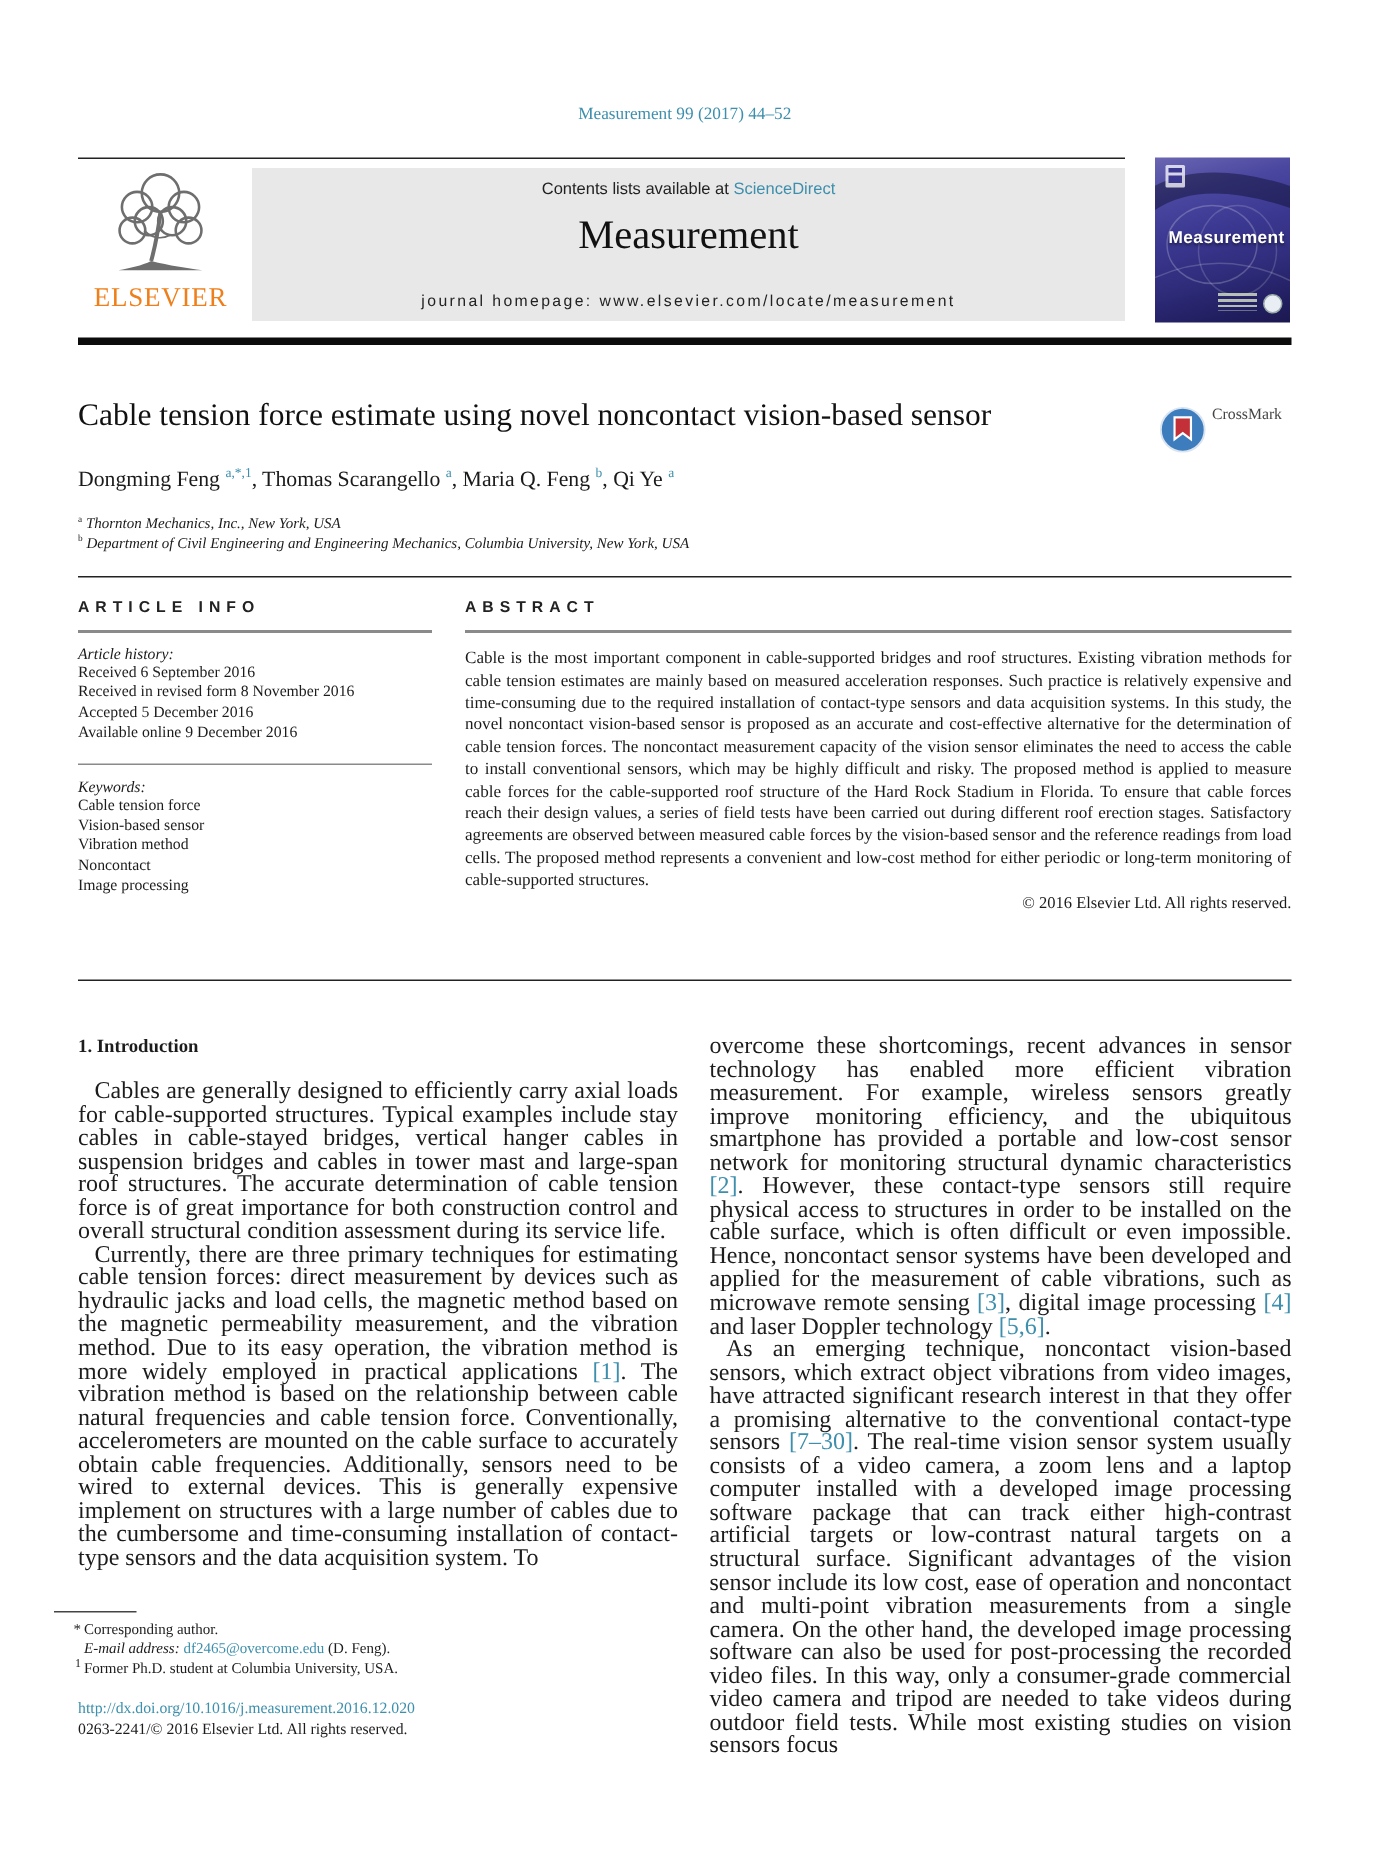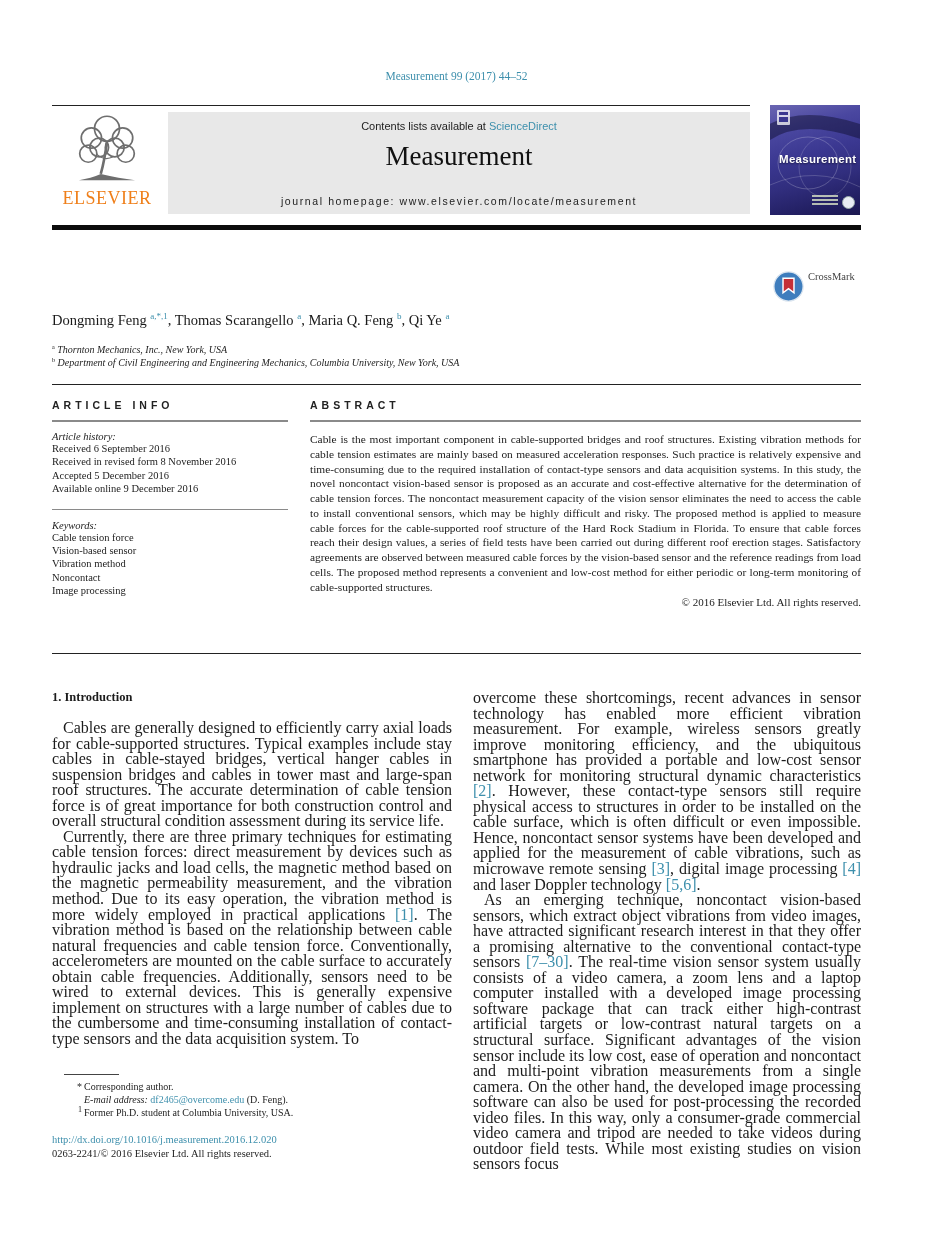--- a/index.html
+++ b/index.html
@@ -64,21 +64,21 @@
 
   
   .body-area{left:52px;top:690px;width:809px;}
   .col-left{position:absolute;left:0;top:0;width:400px;}
   .col-right{position:absolute;left:421px;top:0;width:388px;}
   .section-heading{font-size:12.5px;font-weight:bold;margin-bottom:15px;}
   .para{font-size:16px;line-height:15.55px;text-align:justify;text-indent:11px;}
   .para.noindent{text-indent:0;}
 
   
-  .footnotes{left:64px;top:1074px;width:400px;font-size:10px;line-height:13px;}
+  .footnotes{left:36px;top:1074px;width:400px;font-size:10px;line-height:13px;}
   .fn-rule{width:55px;height:1px;background:#444;margin-bottom:5px;}
   .fn-line{padding-left:20px;}
   .fn-mark{display:inline-block;width:10px;margin-left:-12px;text-align:right;margin-right:2px;}
   .doi-block{left:52px;top:1133px;width:400px;font-size:10.5px;line-height:13.5px;}
 </style>
 </head>
 <body>
 
 <div class="page">
 
@@ -118,20 +118,21 @@
       <path d="M0 80 Q45 60 90 82" stroke="rgba(255,255,255,0.18)" fill="none"></path>
     </svg>
     <span class="cover-logo-tl"></span>
     <div class="cover-title">Measurement</div>
     <span class="cover-br-lines"></span>
     <span class="cover-br-circle"></span>
   </div>
 
   <div class="abs black-bar"></div>
 
+  <div class="abs article-title">Cable tension force estimate using novel noncontact vision-based sensor</div>
 
   <div class="abs crossmark">
     <span>
       <svg width="31" height="31" viewBox="0 0 34 34">
         <circle cx="17" cy="17" r="16" fill="#3e7dbd"></circle>
         <circle cx="17" cy="17" r="16" fill="none" stroke="#d9e4ef" stroke-width="1.4"></circle>
         <path d="M11 8 h12 v16 l-6 -4.5 l-6 4.5 z" fill="#c43037" stroke="#ffffff" stroke-width="1.6"></path>
       </svg>
     </span>
     <span class="crossmark-label">CrossMark</span>

